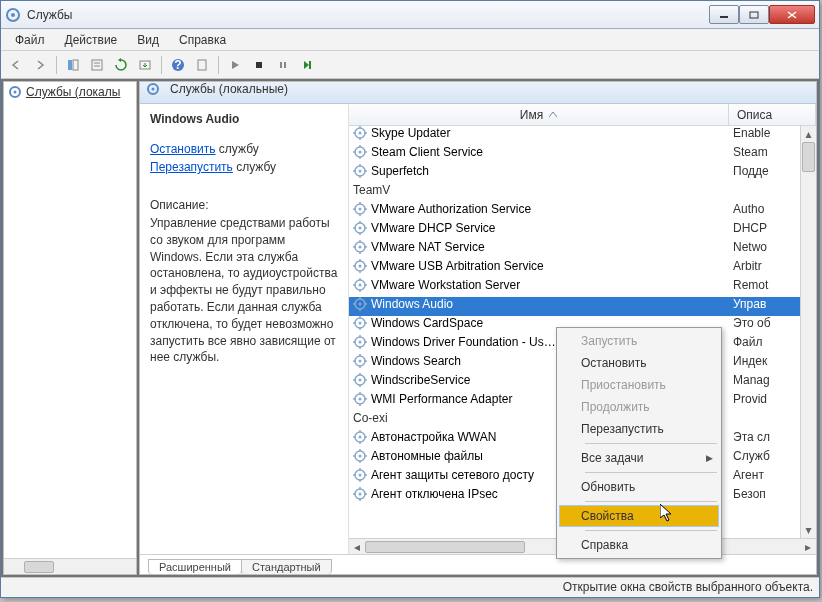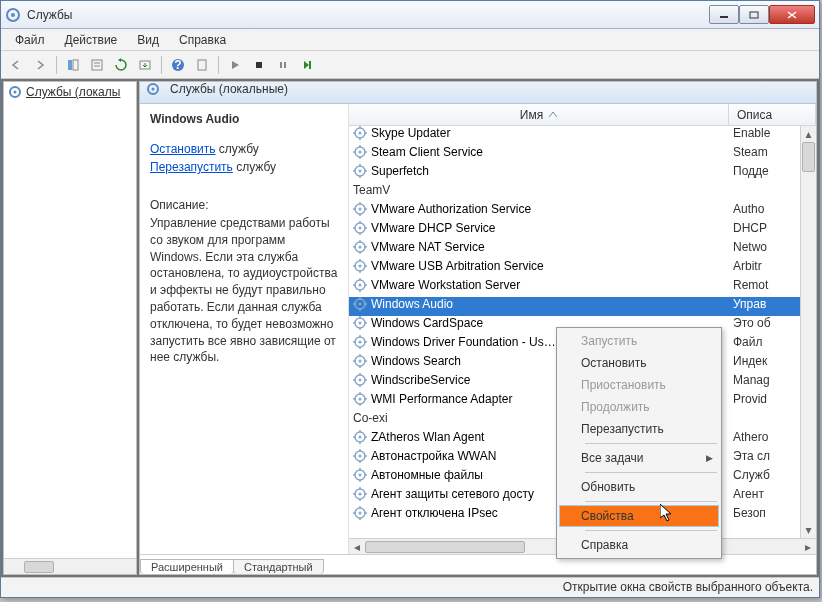--- a/index.html
+++ b/index.html
@@ -43,28 +43,28 @@
 .row.sel .c2 { color: #fff; }
 .gear { width: 14px; height: 14px; flex-shrink: 0; }
 .hscroll { height: 16px; background: #f0f0f0; border-top: 1px solid #d0d0d0; display: flex; align-items:center; }
 .hscroll .arrow { width: 16px; height: 14px; display:flex; align-items:center; justify-content:center; color:#666; }
 .hscroll .track { flex:1; position:relative; height:14px; }
 .hscroll .thumb { position:absolute; left:0; top:1px; height:12px; width:160px; background:#d8d8d8; border:1px solid #b0b0b0; border-radius:2px; }
 .vscroll { position:absolute; right:0; top:22px; bottom:16px; width:16px; background:#f0f0f0; border-left:1px solid #d0d0d0; }
 .vscroll .arrow { height:16px; display:flex; align-items:center; justify-content:center; color:#666; }
 .vscroll .vtrack { position:absolute; top:16px; bottom:16px; left:1px; right:1px; }
 .vscroll .vthumb { position:absolute; top:0; left:0; right:0; height:30px; background:#d8d8d8; border:1px solid #b0b0b0; border-radius:2px; }
-.tabs { height: 20px; display: flex; align-items: flex-end; background:#fff; border-top:1px solid #d0d0d0; }
+.tabs { height: 20px; display: flex; align-items: flex-end; padding-left: 8px; background:#fff; border-top:1px solid #d0d0d0; }
 .tab { padding: 1px 10px; background: #f4f4f4; border: 1px solid #b8b8b8; border-bottom: none; border-radius: 0 0 4px 4px; margin-right: -1px; color: #444; font-size:11px; position:relative; top:0; }
 .tab.active { background: #fff; }
 .status { height: 20px; padding: 2px 6px; background: #f3f3f3; border-top: 1px solid #c8c8c8; color: #333; text-align: right; }
 .ctxmenu { position: absolute; left: 556px; top: 327px; width: 166px; background: #f4f4f4; border: 1px solid #9a9a9a; box-shadow: 2px 2px 5px rgba(0,0,0,0.25); padding: 2px; z-index: 50; }
 .ctxmenu .mi { height: 22px; display: flex; align-items: center; padding: 0 20px 0 22px; color: #333; position: relative; }
 .ctxmenu .mi.dis { color: #9a9a9a; }
-.ctxmenu .mi.hov { background: #f97316; border: 1px solid #a8c8e8; padding: 0 19px 0 21px; }
+.ctxmenu .mi.hov { background: #eab308; border: 1px solid #a8c8e8; padding: 0 19px 0 21px; }
 .ctxmenu .sep { height: 1px; background: #c8c8c8; margin: 3px 2px 3px 26px; }
 .ctxmenu .arrow-r { position: absolute; right: 6px; font-size: 9px; color: #555; }
 .cursor { position: absolute; left: 660px; top: 504px; z-index: 60; pointer-events: none; }
 svg { display: block; }
 </style>
 </head>
 <body>
 
 <div class="window">
   <div class="titlebar">
@@ -476,38 +476,20 @@
                         <line x1="11" y1="7" x2="14" y2="7"></line>
                       </g>
                     </svg>
                   </span>
                   <span>WMI Performance Adapter</span>
                 </div>
                 <div class="c2">Provid</div>
               </div>
               <div class="row">
                 <div class="c2">Co-exi</div>
-              </div>
-              <div class="row">
-                <div class="c1">
-                  <span>
-                    <svg class="gear" viewBox="0 0 14 14">
-                      <circle cx="7" cy="7" r="5" fill="none" stroke="#8aa8c8" stroke-width="1.5"></circle>
-                      <circle cx="7" cy="7" r="1.5" fill="#8aa8c8"></circle>
-                      <g stroke="#8aa8c8" stroke-width="1.5">
-                        <line x1="7" y1="0" x2="7" y2="3"></line>
-                        <line x1="7" y1="11" x2="7" y2="14"></line>
-                        <line x1="0" y1="7" x2="3" y2="7"></line>
-                        <line x1="11" y1="7" x2="14" y2="7"></line>
-                      </g>
-                    </svg>
-                  </span>
-                  <span>ZAtheros Wlan Agent</span>
-                </div>
-                <div class="c2">Athero</div>
               </div>
               <div class="row">
                 <div class="c1">
                   <span>
                     <svg class="gear" viewBox="0 0 14 14">
                       <circle cx="7" cy="7" r="5" fill="none" stroke="#8aa8c8" stroke-width="1.5"></circle>
                       <circle cx="7" cy="7" r="1.5" fill="#8aa8c8"></circle>
                       <g stroke="#8aa8c8" stroke-width="1.5">
                         <line x1="7" y1="0" x2="7" y2="3"></line>
                         <line x1="7" y1="11" x2="7" y2="14"></line>

